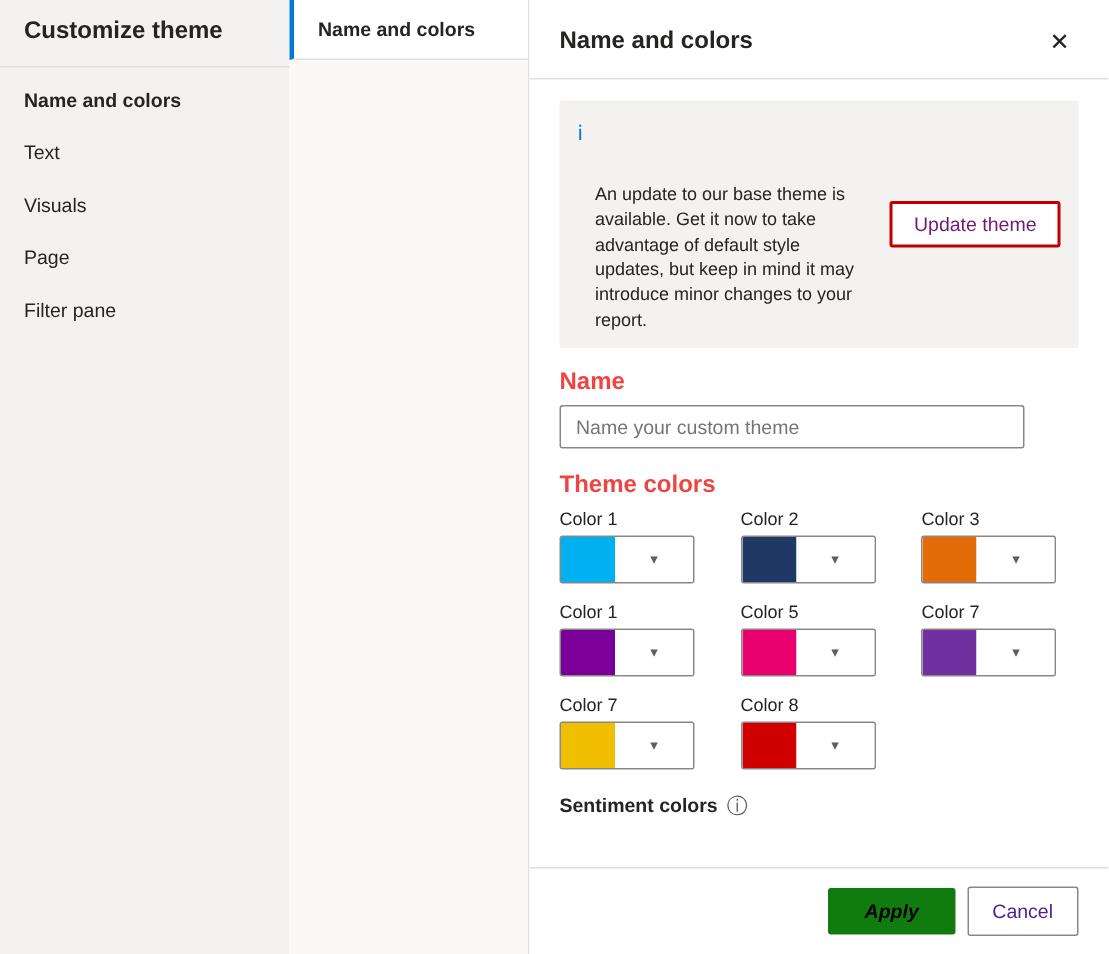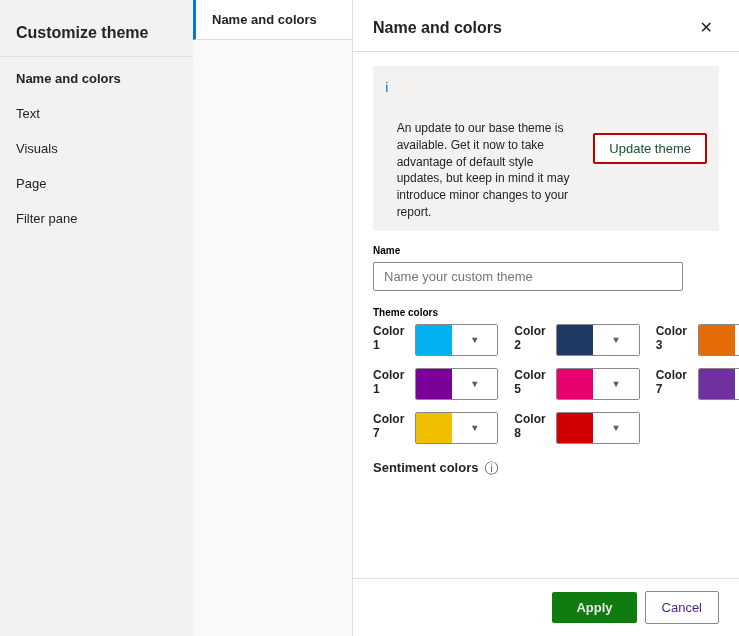--- a/index.html
+++ b/index.html
@@ -15,21 +15,21 @@
 
     
     .sidebar-left {
       width: 193px;
       background: #f3f2f0;
       flex-shrink: 0;
       display: flex;
       flex-direction: column;
     }
     .sidebar-left-header {
-      padding: 24px 16px 14px 16px;
+      padding: 12px 16px 14px 16px;
       font-size: 16px;
       font-weight: 600;
       color: #252423;
       border-bottom: 1px solid #e1dfdd;
     }
     .sidebar-left-items {
       display: flex;
       flex-direction: column;
       padding-top: 4px;
     }
@@ -131,30 +131,30 @@
     }
     .update-theme-btn {
       flex-shrink: 0;
       padding: 6px 14px;
       background: #fff;
       border: 2px solid #c00000;
       border-radius: 2px;
       cursor: pointer;
       font-size: 13px;
       font-weight: 500;
-      color: #14532d;
+      color: #701a75;
       align-self: center;
       margin-left: 8px;
     }
 
     
     .section-label {
-      font-size: 10px;
-      font-weight: 600;
-      color: #000000;
+      font-size: 16px;
+      font-weight: 600;
+      color: #ef4444;
       margin-bottom: 6px;
     }
     .name-input {
       width: 100%;
       max-width: 310px;
       padding: 6px 10px;
       border: 1px solid #8a8886;
       border-radius: 2px;
       font-size: 13px;
       color: #a19f9d;
@@ -164,22 +164,22 @@
 
     
     .colors-grid {
       display: grid;
       grid-template-columns: repeat(3, 1fr);
       gap: 12px 16px;
       margin-bottom: 16px;
     }
     .color-item {
       display: flex;
+      flex-direction: column;
       gap: 4px;
-      font-weight: bold;
     }
     .color-item-label {
       font-size: 12px;
       color: #252423;
     }
     .color-dropdown {
       display: flex;
       align-items: center;
       border: 1px solid #8a8886;
       border-radius: 2px;
@@ -230,24 +230,25 @@
       justify-content: flex-end;
       padding: 12px 20px;
       gap: 8px;
       border-top: 1px solid #e1dfdd;
     }
     .apply-btn {
       padding: 8px 24px;
       background: #107c10;
       border: none;
       border-radius: 2px;
-      color: #e5e5e5;
-      font-size: 13px;
-      font-weight: 600;
-      cursor: pointer;
+      color: #000000;
+      font-size: 13px;
+      font-weight: 600;
+      cursor: pointer;
+      font-style: italic;
     }
     .cancel-btn {
       padding: 8px 16px;
       background: #fff;
       border: 1px solid #8a8886;
       border-radius: 2px;
       color: #4c1d95;
       font-size: 13px;
       cursor: pointer;
     }

